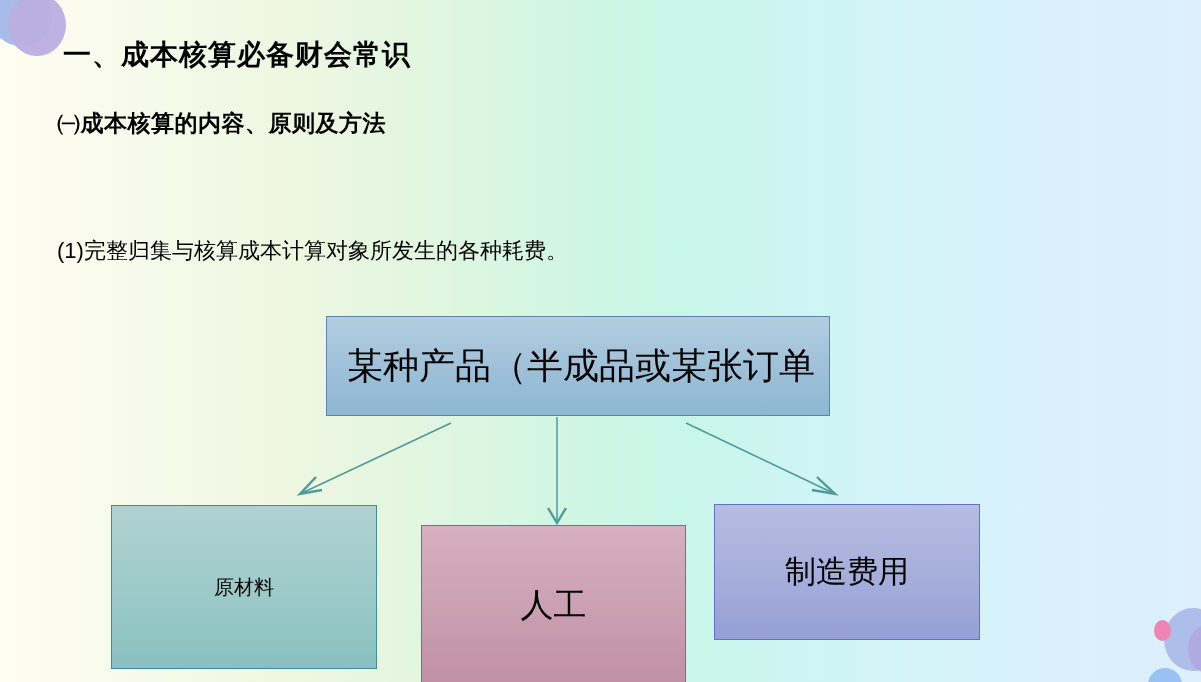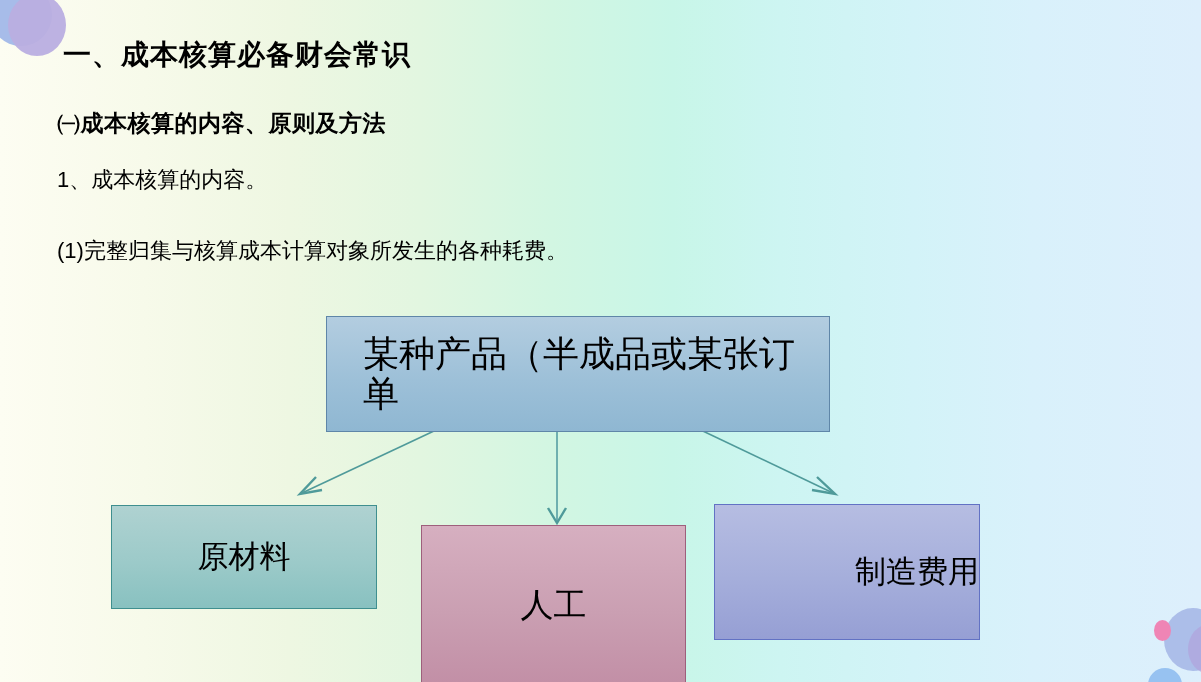--- a/index.html
+++ b/index.html
@@ -106,49 +106,49 @@
     position: absolute;
     box-sizing: border-box;
     display: flex;
     align-items: center;
     color: #000;
     font-weight: normal;
     line-height: 1.1;
   }
   #box-parent {
     left: 326px;  top: 316px;
-    width: 504px; height: 116px;
+    width: 504px; height: 100px;
     border: 1px solid #5f86a8;
     background: linear-gradient(to bottom, #b3cde0 0%, #9dc0d8 55%, #8fb7d2 100%);
     justify-content: flex-start;
-    padding-left: 36px;
+    padding-left: 20px;
     font-size: 36px;
   }
   #box-material {
     left: 111px;  top: 505px;
-    width: 266px; height: 104px;
+    width: 266px; height: 164px;
     border: 1px solid #3f8f8f;
     background: linear-gradient(to bottom, #afd2d1 0%, #9ccac9 55%, #88c1c0 100%);
     justify-content: center;
-    font-size: 31px;
+    font-size: 20px;
   }
   #box-labor {
     left: 421px;  top: 525px;
     width: 265px; height: 160px;
     border: 1px solid #9e5f7c;
     background: linear-gradient(to bottom, #d6afc0 0%, #ca9fb2 55%, #c28fa6 100%);
     justify-content: center;
     font-size: 33px;
   }
   #box-overhead {
     left: 714px;  top: 504px;
     width: 266px; height: 136px;
     border: 1px solid #6272c4;
     background: linear-gradient(to bottom, #b6bde2 0%, #a5aedb 55%, #969fd4 100%);
-    justify-content: flex-end;
+    justify-content: center;
     font-size: 31px;
   }
 
   
   #connectors {
     position: absolute;
     left: 0; top: 0;
     width: 1201px; height: 682px;
     pointer-events: none;
   }
@@ -163,21 +163,20 @@
 
   <div class="deco" id="deco-periwinkle-br"></div>
   <div class="deco" id="deco-violet-br"></div>
   <div class="deco" id="deco-pink-br"></div>
   <div class="deco" id="deco-skyblue-br"></div>
 
   <div class="txt" id="heading-sub">㈠成本核算的内容、原则及方法</div>
 
   <div class="txt" id="heading-main">一、成本核算必备财会常识</div>
 
-  <div class="txt" id="line-1">1、成本核算的内容。</div>
 
   <div class="txt" id="line-2">(1)完整归集与核算成本计算对象所发生的各种耗费。</div>
 
   <svg id="connectors" viewBox="0 0 1201 682" xmlns="http://www.w3.org/2000/svg">
 
     <g>
       <line x1="451" y1="423" x2="302" y2="493" stroke="#4f9a9a" stroke-width="1.6"></line>
       <polyline points="316,477 300,494 322,490" fill="none" stroke="#4f9a9a" stroke-width="2.4" stroke-linejoin="miter" stroke-linecap="butt"></polyline>
     </g>
 

